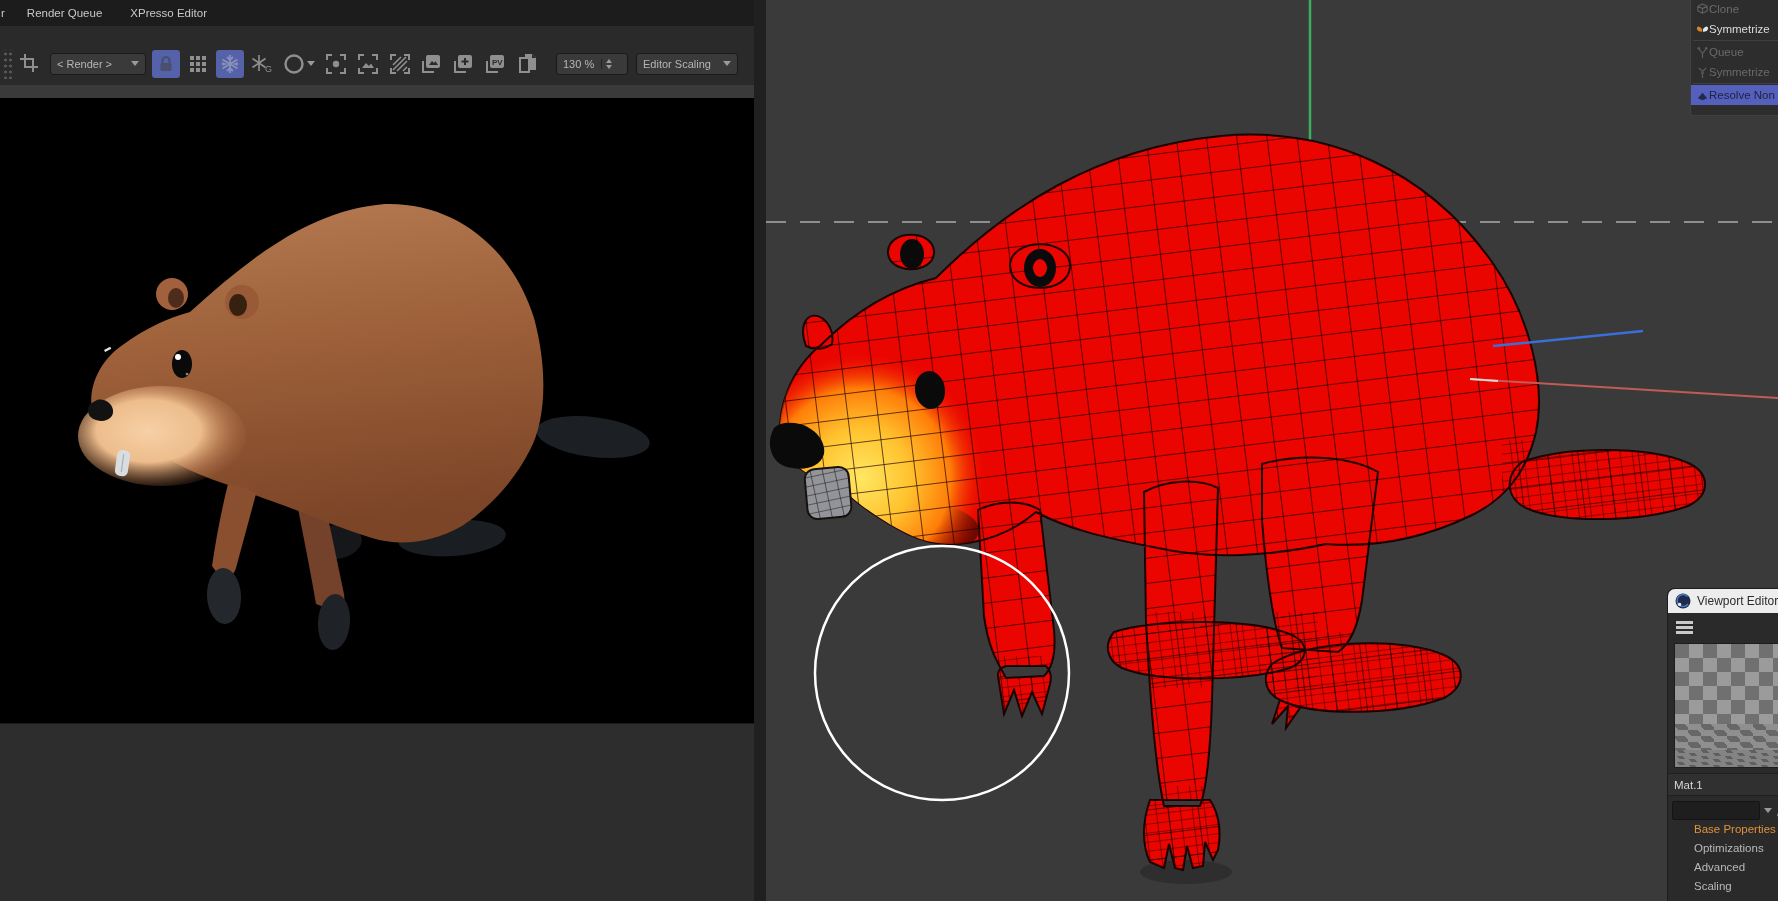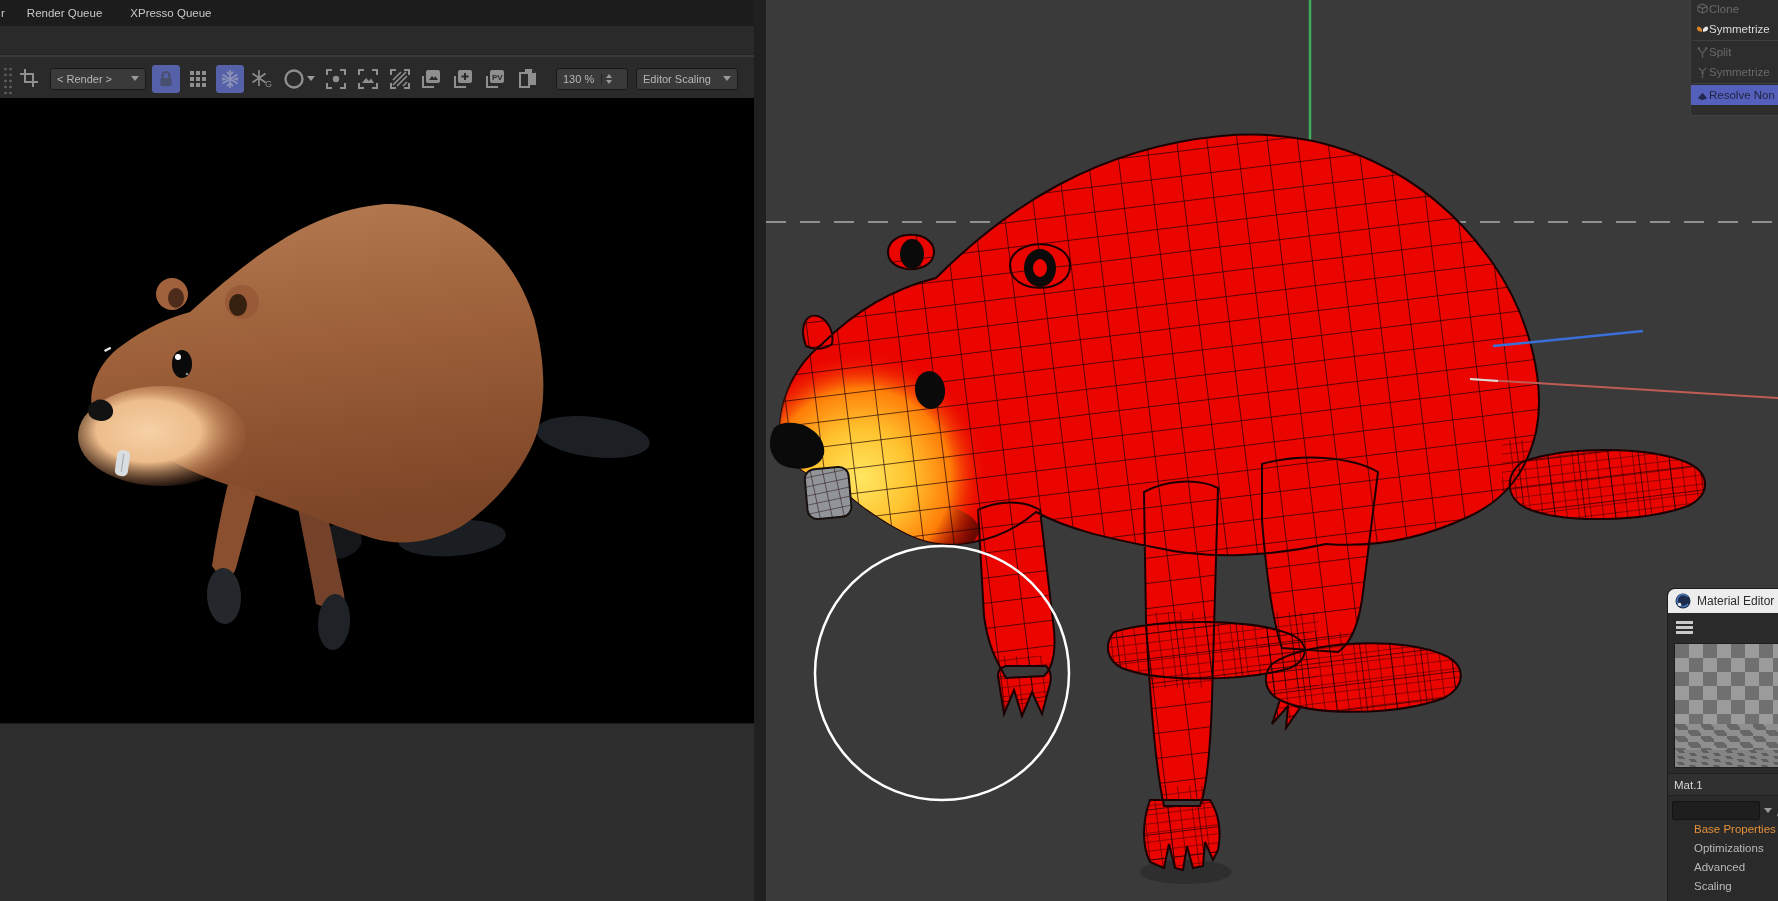--- a/index.html
+++ b/index.html
@@ -6,21 +6,21 @@
   #app{position:relative;width:1778px;height:901px;overflow:hidden;
        font-family:"Liberation Sans",sans-serif;background:#3a3a3a;
        -webkit-font-smoothing:antialiased;}
   .abs{position:absolute;}
   
   #menubar{left:0;top:0;width:754px;height:26px;background:#1c1c1c;color:#c8c8c8;
            font-size:11.5px;display:flex;align-items:center;}
   .menu-item{padding:0 14px;cursor:default;white-space:nowrap;}
   .menu-item.trunc{padding:0 8px 0 1px;}
   #subbar{left:0;top:26px;width:754px;height:28px;background:#2a2a2a;border-bottom:1px solid #232323;}
-  #toolbar{left:0;top:57px;width:754px;height:43px;background:#2a2a2a;display:flex;align-items:center;}
+  #toolbar{left:0;top:42px;width:754px;height:43px;background:#2a2a2a;display:flex;align-items:center;}
   .grip{width:12px;height:30px;margin-left:2px;
         background-image:radial-gradient(#565656 1.2px,transparent 1.3px);
         background-size:5px 6px;background-position:1px 2px;}
   .tbtn{width:28px;height:28px;margin:0 2px;border-radius:3px;display:flex;
         align-items:center;justify-content:center;flex:0 0 auto;}
   .tbtn.active{background:#5561a8;}
   .field{height:20px;background:#3a3a3a;border:1px solid #191919;border-radius:3px;
          color:#b6b6b6;font-size:11px;display:flex;align-items:center;
          padding:0 6px;margin:0 4px;flex:0 0 auto;}
   .carett{width:0;height:0;border-left:4px solid transparent;border-right:4px solid transparent;
@@ -143,21 +143,21 @@
       <line x1="704" y1="379" x2="1012" y2="398" stroke="#bf5c55" stroke-width="2"></line>
       <line x1="704" y1="379" x2="732" y2="381" stroke="#e3d6d2" stroke-width="2"></line>
 
       <circle cx="176" cy="673" r="127" fill="none" stroke="#ffffff" stroke-width="2.5"></circle>
     </svg>
   </div>
 
   <div class="abs" id="menubar">
     <span class="menu-item trunc">r</span>
     <span class="menu-item">Render Queue</span>
-    <span class="menu-item">XPresso Queue</span>
+    <span class="menu-item">XPresso Editor</span>
   </div>
   <div class="abs" id="subbar"></div>
 
   <div class="abs" id="toolbar">
     <div class="grip"></div>
     <div class="tbtn">
       <svg width="22" height="22">
         <path d="M6 1v13h13 M1 6h13v13" stroke="#8f8f8f" stroke-width="2" fill="none"></path>
         </svg>
     </div>
@@ -334,21 +334,21 @@
         </svg>
       <span class="lab">Symmetrize</span>
     </div>
     <div class="ctx-sep"></div>
     <div class="ctx-row disabled">
       <svg class="cicon" viewBox="0 0 14 14">
         <path d="M7 13V8L3 3 M7 8l4-5" stroke="#5a5a5a" fill="none" stroke-width="1.4"></path>
         <circle cx="3" cy="2.5" r="1.4" fill="#5a5a5a"></circle>
           <circle cx="11" cy="2.5" r="1.4" fill="#5a5a5a"></circle>
         </svg>
-      <span class="lab">Split</span>
+      <span class="lab">Queue</span>
     </div>
     <div class="ctx-row disabled">
       <svg class="cicon" viewBox="0 0 14 14">
         <path d="M7 13V9 M7 6L3 2 M7 6l4-4" stroke="#5a5a5a" fill="none" stroke-width="1.4"></path>
         <circle cx="7" cy="7.5" r="1.4" fill="#5a5a5a"></circle>
         </svg>
       <span class="lab">Symmetrize</span>
     </div>
     <div class="ctx-sep"></div>
     <div class="ctx-row hl">
@@ -359,21 +359,21 @@
     </div>
   </div>
 
   <div class="abs" id="mated">
     <div id="mated-title">
       <svg width="16" height="16" style="margin:0 6px 0 7px">
         <circle cx="8" cy="8" r="7.5" fill="#1d2b4d"></circle>
         <path d="M12.5 3.5A6 6 0 1 0 13 11" stroke="#4a7ab5" stroke-width="1.6" fill="none"></path>
         <circle cx="4.6" cy="11.4" r="1.7" fill="#e8edf4"></circle>
         </svg>
-      <span>Material Editor</span>
+      <span>Viewport Editor</span>
     </div>
     <div id="mated-burger"></div>
     <div id="mated-preview">
       <div class="chk flat"></div>
       <div class="chk p1"></div>
       <div class="chk p2"></div>
     </div>
     <div id="mated-name">Mat.1</div>
     <div id="mated-combo"></div>
     <div id="mated-combo-arrow"></div>

